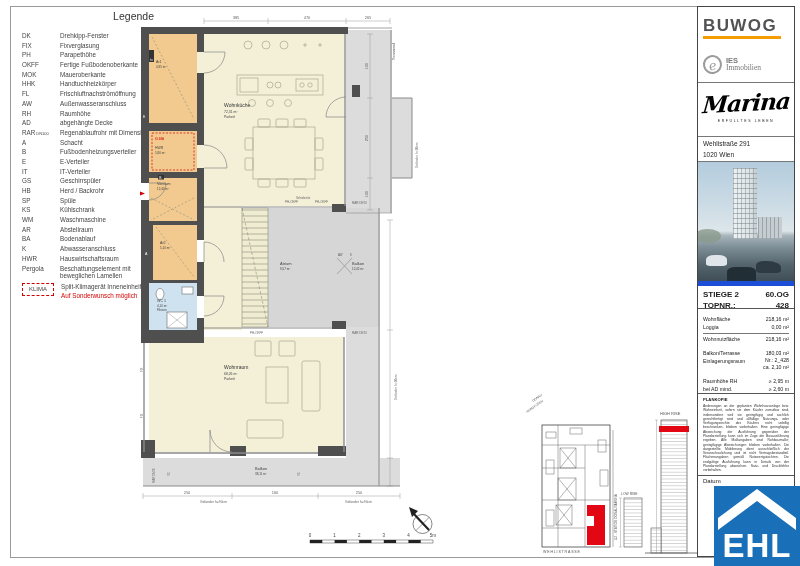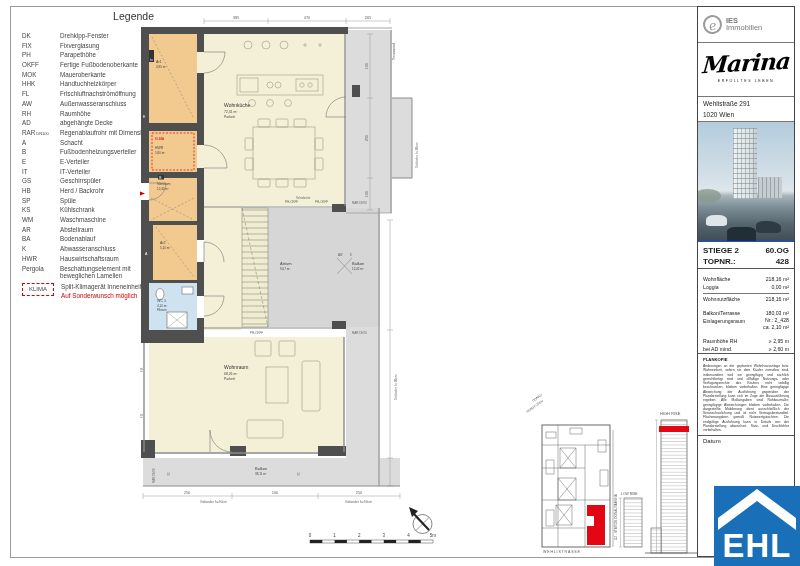--- a/index.html
+++ b/index.html
@@ -19,42 +19,42 @@
   
   .sidebar{position:absolute;left:697px;top:6px;width:98px;height:551px;border:1px solid #444;background:#fff;box-sizing:border-box;display:flex;flex-direction:column;}
   .sidebar *{box-sizing:border-box;}
   .s{flex:none;padding:0 5px;}
   .s-buwog{height:40px;padding-top:9px;}
   .buwog{font-size:17px;font-weight:bold;letter-spacing:1.4px;color:#525254;}
   .buwog-bar{width:78px;height:3px;background:#f59c00;margin-top:0px;}
   .s-ies{height:36px;display:flex;align-items:center;border-bottom:1px solid #777;}
   .ies-circle{width:19px;height:19px;border:2px solid #9b9b9b;border-radius:50%;text-align:center;line-height:17px;font-family:"DejaVu Serif",serif;font-style:italic;font-size:13px;color:#9b9b9b;margin-right:4px;transform:rotate(-12deg);}
   .ies-name{font-size:7.5px;font-weight:bold;color:#787878;line-height:7.5px;}
-  .ies-sub{font-size:7.5px;color:#787878;line-height:8px;}
+  .ies-sub{font-size:7.5px;color:#787878;line-height:8px;font-family:Liberation Serif, serif;}
   .s-contact{height:72px;padding-top:7px;}
   .c-name{font-size:8px;font-weight:bold;color:#1c1c1c;}
   .c-sub{font-size:7px;color:#1c1c1c;margin-bottom:5px;}
   .c-line{font-size:4.8px;color:#333;line-height:6px;}
   .c-web{font-size:4.8px;color:#333;margin-top:6px;}
   .s-marina{height:54px;text-align:center;border-bottom:1px solid #777;padding-top:6px;}
   .marina-script{font-family:"DejaVu Serif",serif;font-style:italic;font-weight:bold;font-size:23px;color:#000;transform:skewX(-8deg) rotate(-3deg);display:inline-block;letter-spacing:-1px;}
   .marina-tag{font-size:3.5px;letter-spacing:1.6px;color:#222;margin-top:3px;}
   .s-addr{height:25px;border-bottom:1px solid #777;padding-top:2px;}
   .a-line{font-size:6.5px;color:#222;line-height:10.5px;}
   .s-photo{height:119px;padding:0;position:relative;overflow:hidden;background:linear-gradient(180deg,#b3ccdd 0%,#cfdde6 40%,#dde6ea 58%,#a7b4ba 62%,#7c8d96 72%,#55656e 86%,#3e4d56 100%);}
   .ph-tower{position:absolute;left:36%;top:5%;width:25%;height:60%;background:
      repeating-linear-gradient(180deg,rgba(120,135,140,.55) 0 1px,transparent 1px 5px),
      repeating-linear-gradient(90deg,rgba(120,135,140,.45) 0 1px,transparent 1px 4px),
      linear-gradient(90deg,#eef1f2 0%,#dfe4e6 70%,#c3cbcf 100%);}
   .ph-low{position:absolute;left:62%;top:46%;width:26%;height:18%;background:repeating-linear-gradient(90deg,rgba(110,125,130,.5) 0 1px,transparent 1px 4px),#c6cdd1;}
   .ph-green{position:absolute;left:-4%;top:56%;width:28%;height:12%;border-radius:50%;background:#8a9a8c;opacity:.8;}
   .ph-boat1{position:absolute;left:8%;top:78%;width:22%;height:9%;border-radius:40% 40% 20% 20%;background:#dfe5e8;}
   .ph-boat2{position:absolute;left:60%;top:83%;width:26%;height:10%;border-radius:35% 55% 20% 20%;background:#2e3b44;}
   .ph-dock{position:absolute;left:30%;top:88%;width:30%;height:12%;background:#222e36;border-radius:30% 30% 0 0;}
-  .s-unit{height:28px;border-top:1px solid #1d4ed8;border-bottom:1px solid #555;padding-top:3px;}
+  .s-unit{height:28px;border-top:5px solid #1d4ed8;border-bottom:1px solid #555;padding-top:3px;}
   .u-row{display:flex;justify-content:space-between;font-size:8px;font-weight:bold;color:#1b1b1b;line-height:11px;}
   .s-areas{height:84px;padding-top:6px;font-size:5.2px;color:#222;}
   .ar-row{display:flex;justify-content:space-between;line-height:8px;}
   .ar-hr{border-top:0.5px solid #777;margin:1.5px 0;}
   .ar-gap{height:6px;}
   .ar-right{text-align:right;line-height:7px;}
   .s-plankopie{height:82px;border-top:1px solid #555;padding-top:3px;}
   .pk-title{font-size:4.2px;font-weight:bold;color:#222;margin-bottom:2px;}
   .pk-text{font-size:3.4px;line-height:1.26;color:#333;text-align:justify;}
   .s-datum{height:11px;border-top:1px solid #555;font-size:6px;color:#222;padding-top:2px;}
@@ -456,20 +456,24 @@
     <rect x="661" y="420" width="26" height="133" fill="url(#floors)"></rect>
     <rect x="659" y="426" width="30" height="6" fill="#e30613"></rect>
     <rect x="651" y="528" width="10" height="25" fill="#fff" stroke="#555" stroke-width="0.6"></rect>
     <rect x="651" y="528" width="10" height="25" fill="url(#floors)"></rect>
     <path d="M645 553H697" stroke="#555" stroke-width="0.8"></path>
     <path d="M655 420h3 M655 553h3 M656.5 420v133" stroke="#888" stroke-width="0.4" fill="none"></path>
   </g>
 </svg>
 
 <div class="sidebar">
+  <div class="s s-buwog">
+    <div class="buwog">BUWOG</div>
+    <div class="buwog-bar"></div>
+  </div>
   <div class="s s-ies">
     <div class="ies-circle">e</div>
     <div>
       <div class="ies-name">IES</div>
       <div class="ies-sub">Immobilien</div>
     </div>
   </div>
   <div class="s s-marina">
     <div class="marina-script">Marina</div>
     <div class="marina-tag">ERFÜLLTES LEBEN</div>

